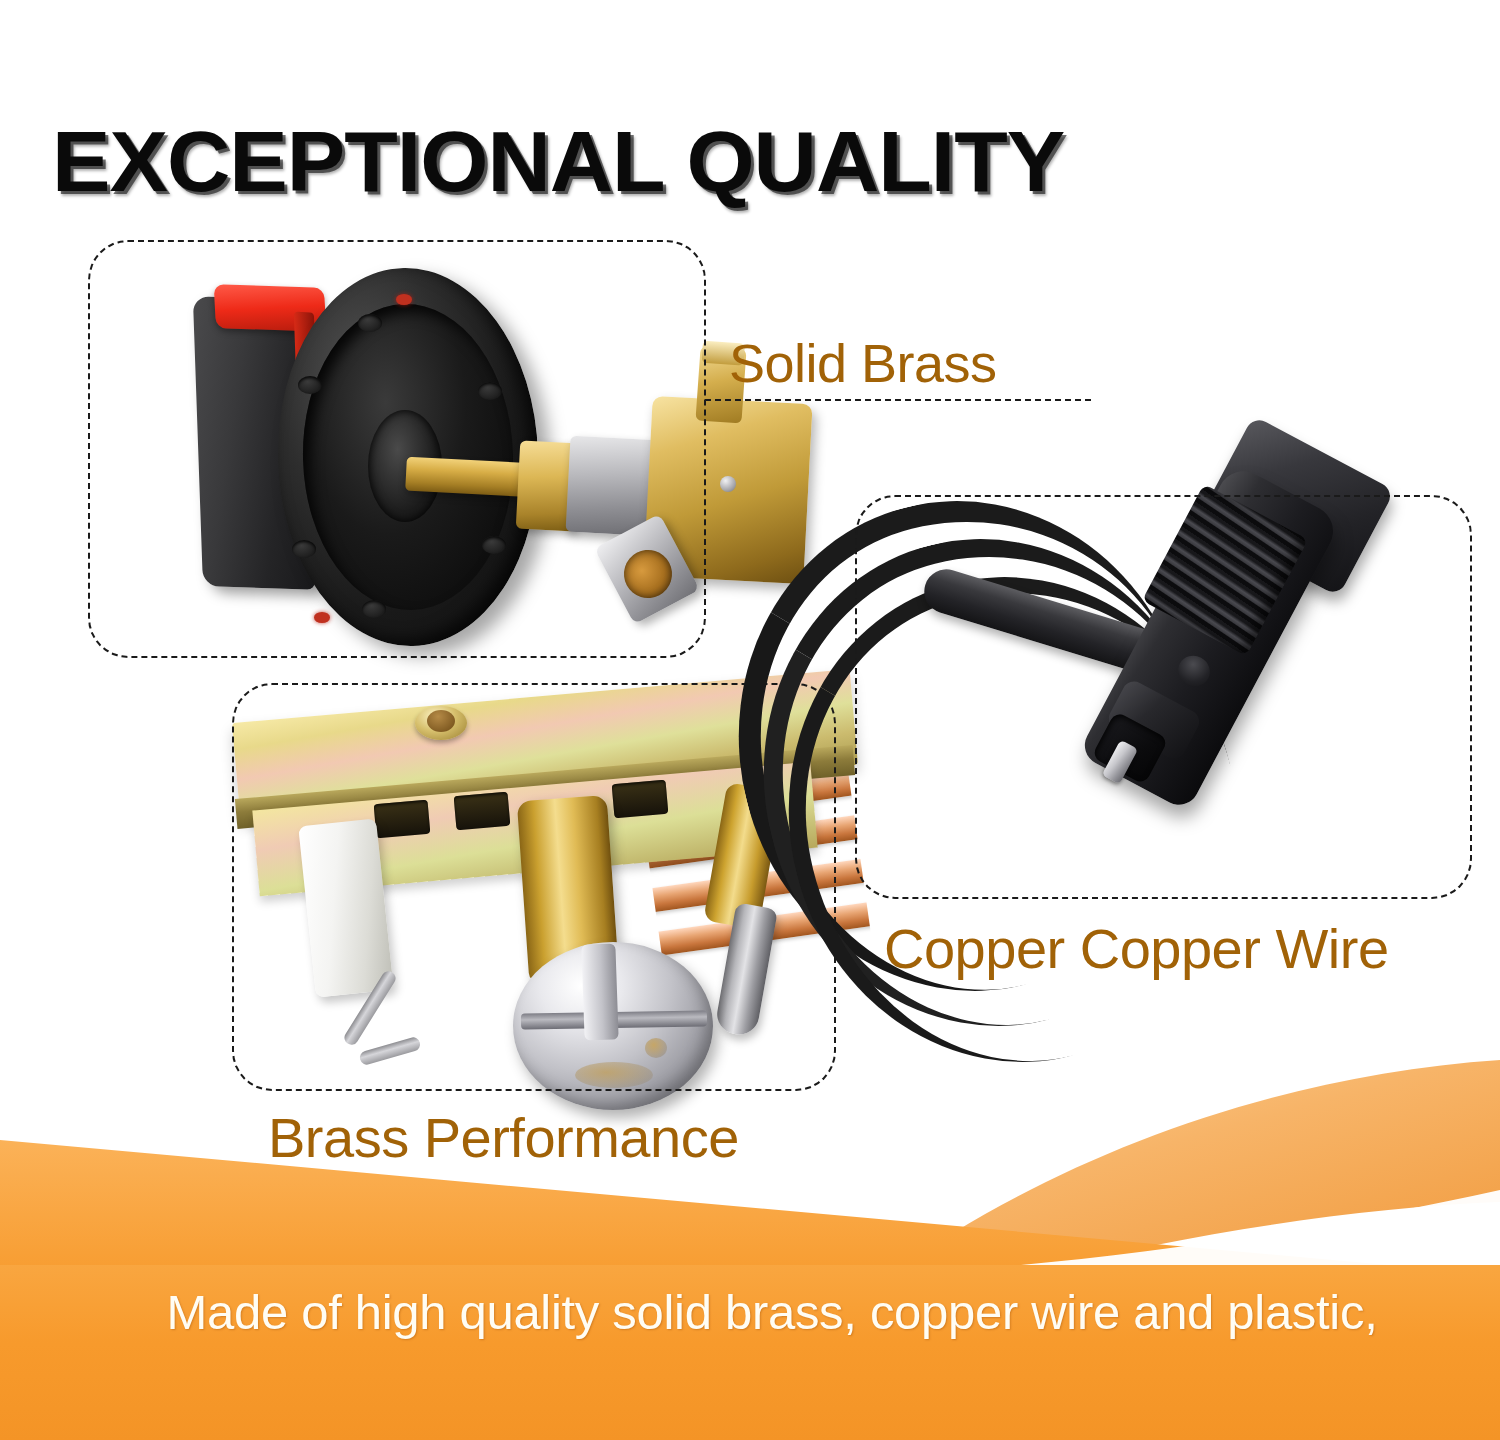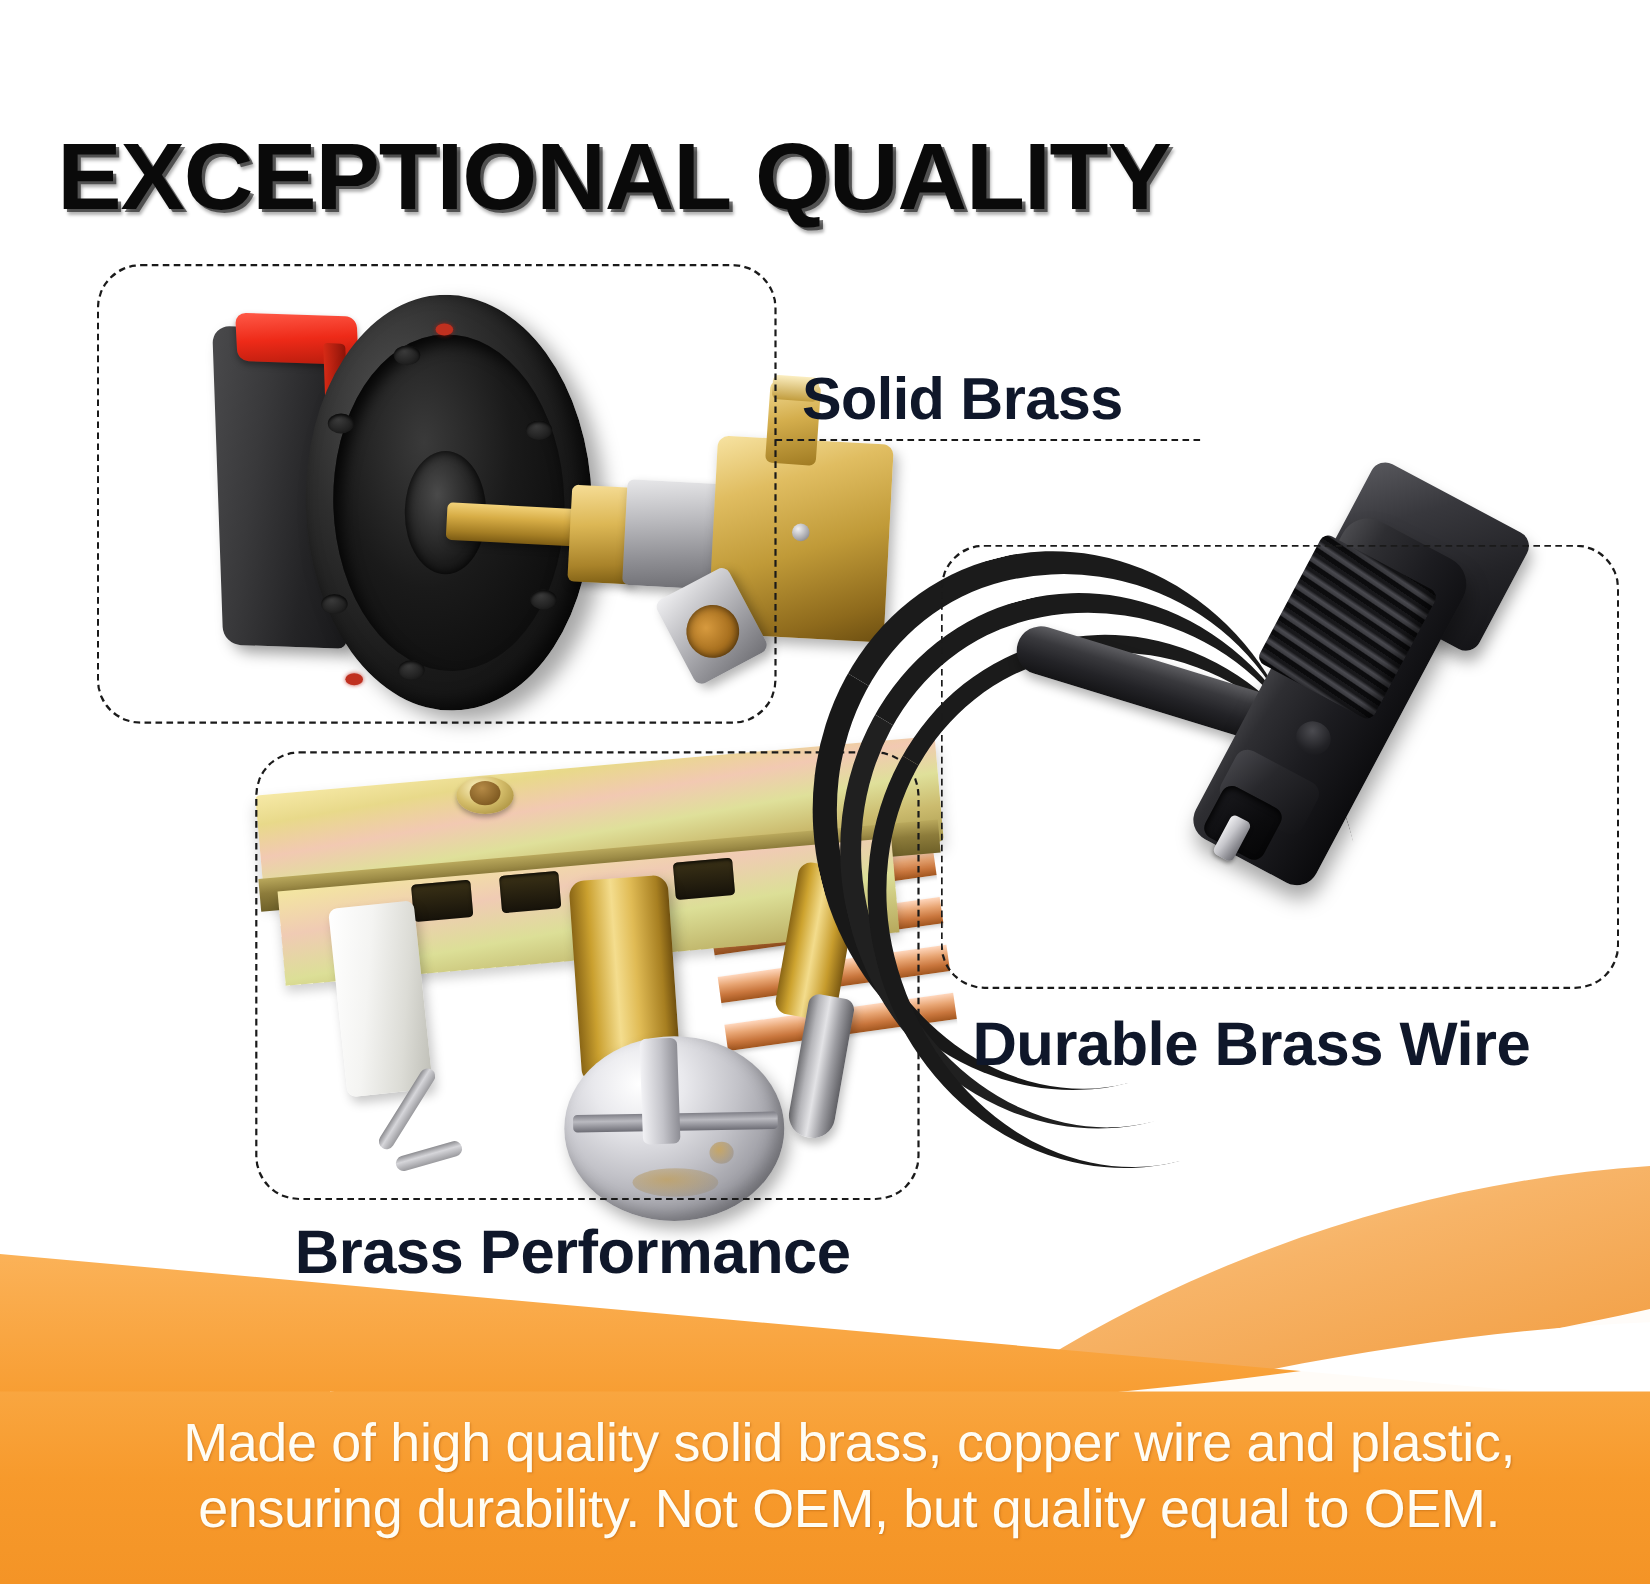--- a/index.html
+++ b/index.html
@@ -45,23 +45,23 @@
   .leader{
     position:absolute;
     border-top:2.5px dashed #1a1a1a;
     height:0;
   }
   #leader-brass{left:705px;top:399px;width:386px;}
 
   
   .label{
     position:absolute;
-    color:#0f172a;
+    color:#a16207;
     font-size:54px;
-    font-weight:700;
+    font-weight:400;
     letter-spacing:-0.5px;
     white-space:nowrap;
   }
   #lbl-brass{left:729px;top:332px;}
   #lbl-wire {left:884px;top:916px;font-size:56px;}
   #lbl-perf {left:268px;top:1105px;font-size:56px;}
 
   
   .swoosh-wrap{position:absolute;left:0;top:1060px;width:1500px;height:380px;}
   .banner{
@@ -446,21 +446,21 @@
     <div class="w-boot-hole"></div>
     <div class="ig-hex"></div>
     <div class="ig-body"></div>
     <div class="ig-threads"></div>
     <div class="ig-dot"></div>
     <div class="ig-collar"></div>
     <div class="ig-gap"></div>
     <div class="ig-pin"></div>
   </div>
   <div class="dbox" id="box-wire"></div>
-  <div class="label" id="lbl-wire">Durable Brass Wire</div>
+  <div class="label" id="lbl-wire">Copper Copper Wire</div>
 
   <svg class="swoosh-wrap" viewBox="0 0 1500 380" preserveAspectRatio="none">
     <defs>
       <linearGradient id="gl" x1="0" y1="0" x2="0.7" y2="1">
         <stop offset="0%" stop-color="#fbd49a"></stop>
         <stop offset="45%" stop-color="#f7b468"></stop>
         <stop offset="100%" stop-color="#f19a3c"></stop>
       </linearGradient>
       <linearGradient id="gm" x1="0" y1="0" x2="0" y2="1">
         <stop offset="0%" stop-color="#fbb258"></stop>
@@ -472,16 +472,15 @@
     <path d="M 1500 0 C 1230 18 980 130 820 270 C 1060 196 1300 150 1500 142 Z" fill="url(#gl)"></path>
 
     <path d="M 0 80 L 1500 215 L 1500 380 L 0 380 Z" fill="url(#gm)"></path>
 
     <path d="M 300 205 C 700 250 1150 208 1500 130 L 1500 196 C 1150 262 700 288 300 232 Z" fill="#ffffff" opacity="0.97"></path>
   </svg>
 
   <div class="banner"></div>
   <div class="banner-text">
     <span>Made of high quality solid brass, copper wire and plastic,</span>
-    <span>ensuring durability. Not OEM, but quality equal to OEM.</span>
   </div>
 
 </div>
 
 </body></html>

